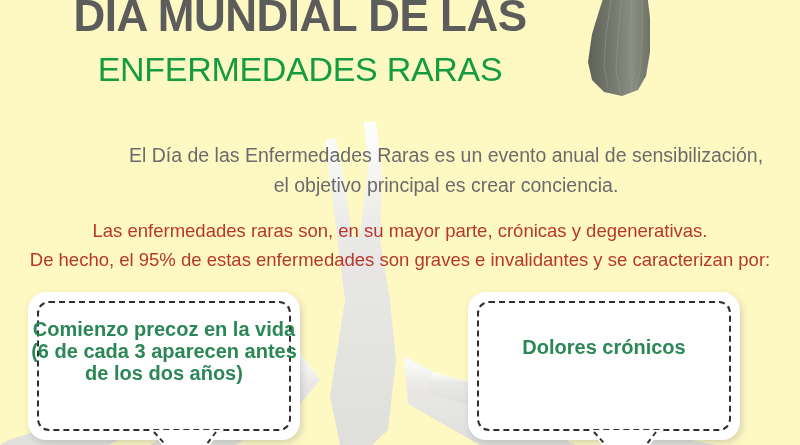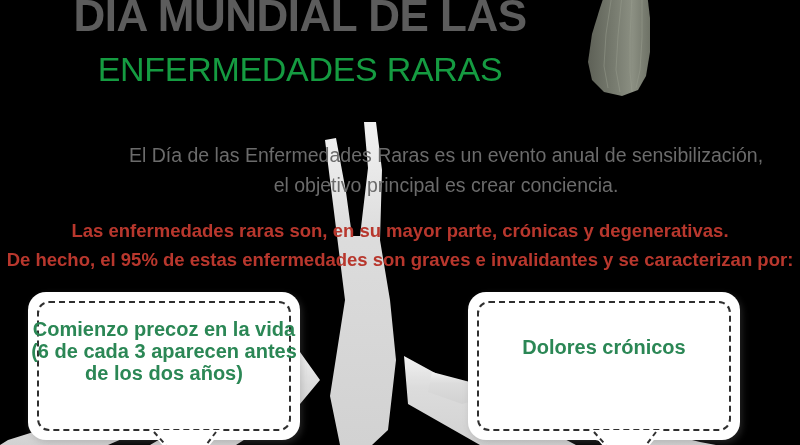--- a/index.html
+++ b/index.html
@@ -5,21 +5,21 @@
 <style>
   html, body {
     margin: 0;
     padding: 0;
     background: #ffffff;
   }
   #poster {
     position: relative;
     width: 800px;
     height: 445px;
-    background: #000000;
+    background: #fef9c3;
     overflow: hidden;
     font-family: "Liberation Sans", sans-serif;
     -webkit-font-smoothing: antialiased;
   }
 
   
   .watermark {
     position: absolute;
     left: 0;
     top: 0;
@@ -91,21 +91,21 @@
   .statement {
     position: absolute;
     left: 0;
     top: 216px;
     width: 800px;
     z-index: 3;
     text-align: center;
     color: #b8372d;
     font-size: 18.5px;
     line-height: 29px;
-    font-weight: bold;
+    font-weight: normal;
   }
   .statement .line { display: block; white-space: nowrap; }
 
   
   .bubble {
     position: absolute;
     z-index: 4;
     background: #ffffff;
     border-radius: 18px;
     box-shadow: 2px 3px 7px rgba(120,120,120,0.30);

